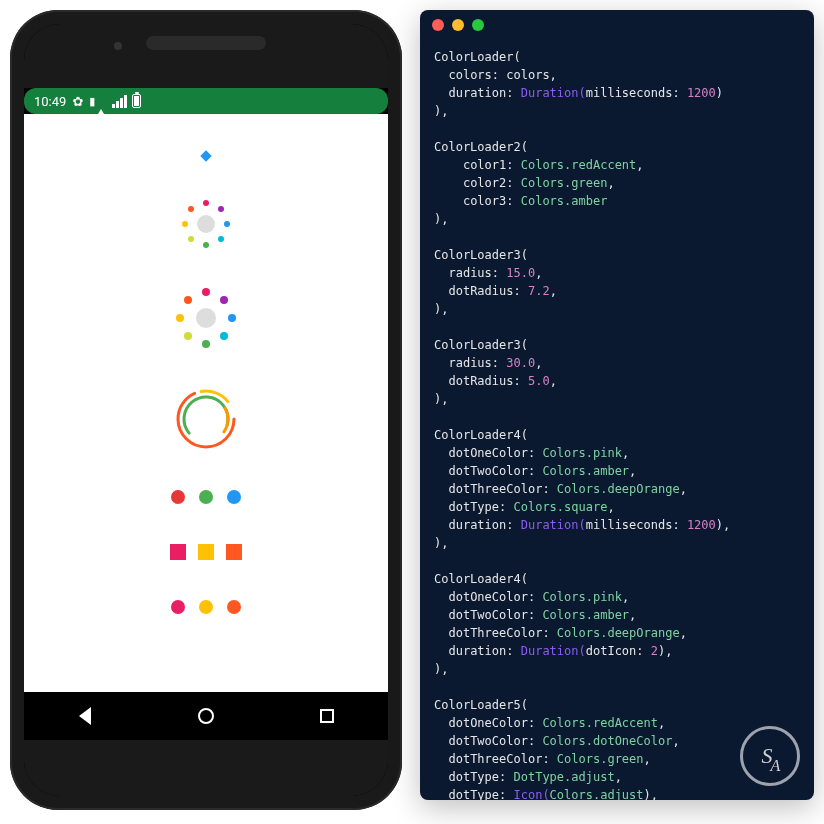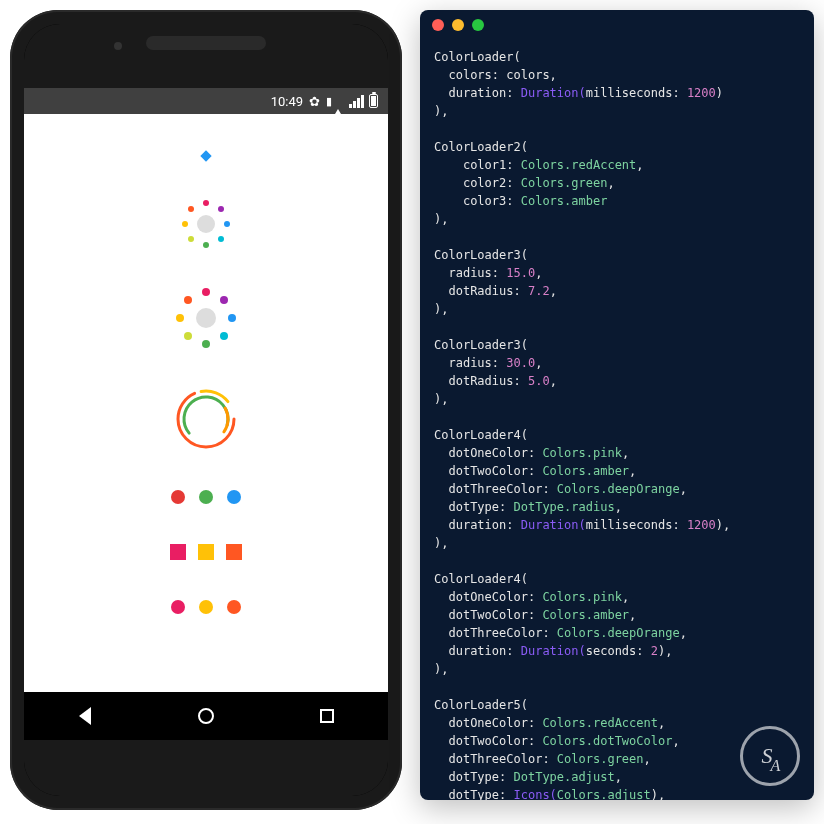--- a/index.html
+++ b/index.html
@@ -45,28 +45,29 @@
   .sensor {
     position: absolute;
     top: 32px; left: 104px;
     width: 8px; height: 8px;
     background: #333; border-radius: 50%;
     z-index: 5;
   }
   .top-bezel { height: 64px; background: #1a1a1a; }
   .status-bar {
     height: 26px;
-    background: #404040;
+    background: #15803d;
     color: #fff;
     font-family: Roboto, Arial, sans-serif;
     font-size: 13px;
     display: flex;
     align-items: center;
     padding: 0 10px;
-    justify-content: flex-end;
+    justify-content: flex-start;
+    border-radius: 12px;
   }
   .status-left { display:flex; align-items:center; gap:6px; }
   .status-right { display:flex; align-items:center; gap:5px; }
   .tri { width:0; height:0; border-left:6px solid transparent; border-right:6px solid transparent; border-bottom:10px solid #fff; }
   .sig { display:flex; align-items:flex-end; gap:1px; }
   .sig i { width:3px; background:#fff; display:block; }
   .sig i:nth-child(1){height:4px}.sig i:nth-child(2){height:7px}.sig i:nth-child(3){height:10px}.sig i:nth-child(4){height:13px}
   .batt { width:9px; height:14px; border:1.5px solid #fff; border-radius:2px; position:relative; }
   .batt::before{content:'';position:absolute;top:-3px;left:2px;width:4px;height:2px;background:#fff;border-radius:1px;}
   .batt::after{content:'';position:absolute;inset:1px;background:#fff;}
@@ -281,37 +282,37 @@
 
 <span class="kw">ColorLoader3</span><span class="punc">(</span>
   <span class="prop">radius</span><span class="punc">: </span><span class="num">30.0</span><span class="punc">,</span>
   <span class="prop">dotRadius</span><span class="punc">: </span><span class="num">5.0</span><span class="punc">,</span>
 <span class="punc">),</span>
 
 <span class="kw">ColorLoader4</span><span class="punc">(</span>
   <span class="prop">dotOneColor</span><span class="punc">: </span><span class="enum">Colors.pink</span><span class="punc">,</span>
   <span class="prop">dotTwoColor</span><span class="punc">: </span><span class="enum">Colors.amber</span><span class="punc">,</span>
   <span class="prop">dotThreeColor</span><span class="punc">: </span><span class="enum">Colors.deepOrange</span><span class="punc">,</span>
-  <span class="prop">dotType</span><span class="punc">: </span><span class="enum">DotType.radius</span><span class="punc">,</span>
+  <span class="prop">dotType</span><span class="punc">: </span><span class="enum">Colors.square</span><span class="punc">,</span>
   <span class="prop">duration</span><span class="punc">: </span><span class="cls">Duration(</span><span class="prop">milliseconds</span><span class="punc">: </span><span class="num">1200</span><span class="punc">)</span><span class="punc">,</span>
 <span class="punc">),</span>
 
 <span class="kw">ColorLoader4</span><span class="punc">(</span>
   <span class="prop">dotOneColor</span><span class="punc">: </span><span class="enum">Colors.pink</span><span class="punc">,</span>
   <span class="prop">dotTwoColor</span><span class="punc">: </span><span class="enum">Colors.amber</span><span class="punc">,</span>
   <span class="prop">dotThreeColor</span><span class="punc">: </span><span class="enum">Colors.deepOrange</span><span class="punc">,</span>
-  <span class="prop">duration</span><span class="punc">: </span><span class="cls">Duration(</span><span class="prop">seconds</span><span class="punc">: </span><span class="num">2</span><span class="punc">)</span><span class="punc">,</span>
+  <span class="prop">duration</span><span class="punc">: </span><span class="cls">Duration(</span><span class="prop">dotIcon</span><span class="punc">: </span><span class="num">2</span><span class="punc">)</span><span class="punc">,</span>
 <span class="punc">),</span>
 
 <span class="kw">ColorLoader5</span><span class="punc">(</span>
   <span class="prop">dotOneColor</span><span class="punc">: </span><span class="enum">Colors.redAccent</span><span class="punc">,</span>
-  <span class="prop">dotTwoColor</span><span class="punc">: </span><span class="enum">Colors.dotTwoColor</span><span class="punc">,</span>
+  <span class="prop">dotTwoColor</span><span class="punc">: </span><span class="enum">Colors.dotOneColor</span><span class="punc">,</span>
   <span class="prop">dotThreeColor</span><span class="punc">: </span><span class="enum">Colors.green</span><span class="punc">,</span>
   <span class="prop">dotType</span><span class="punc">: </span><span class="enum">DotType.adjust</span><span class="punc">,</span>
-  <span class="prop">dotType</span><span class="punc">: </span><span class="cls">Icons(</span><span class="enum">Colors.adjust</span><span class="punc">)</span><span class="punc">,</span>
+  <span class="prop">dotType</span><span class="punc">: </span><span class="cls">Icon(</span><span class="enum">Colors.adjust</span><span class="punc">)</span><span class="punc">,</span>
   
 
 </div>
   <div class="watermark">
     <span>S</span>
       <span>A</span>
   </div>
 </div>
 
 </body></html>

